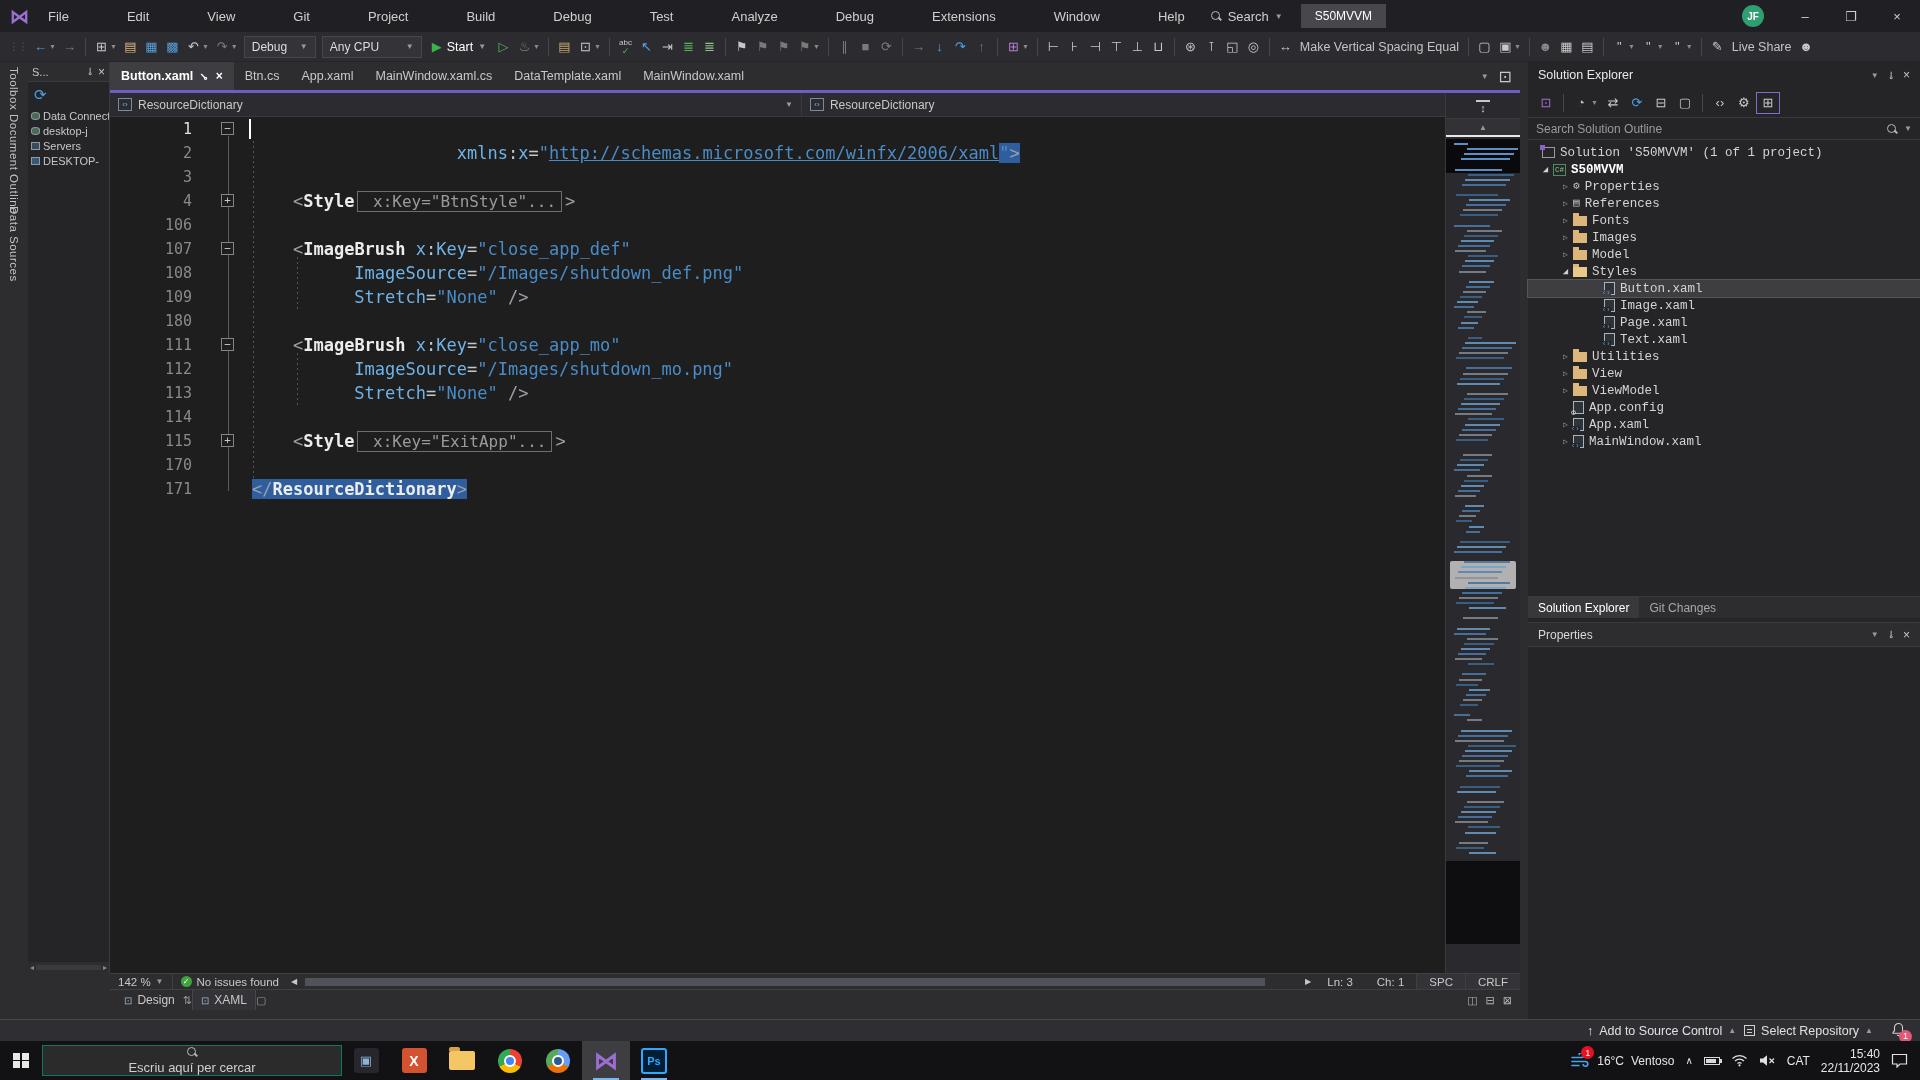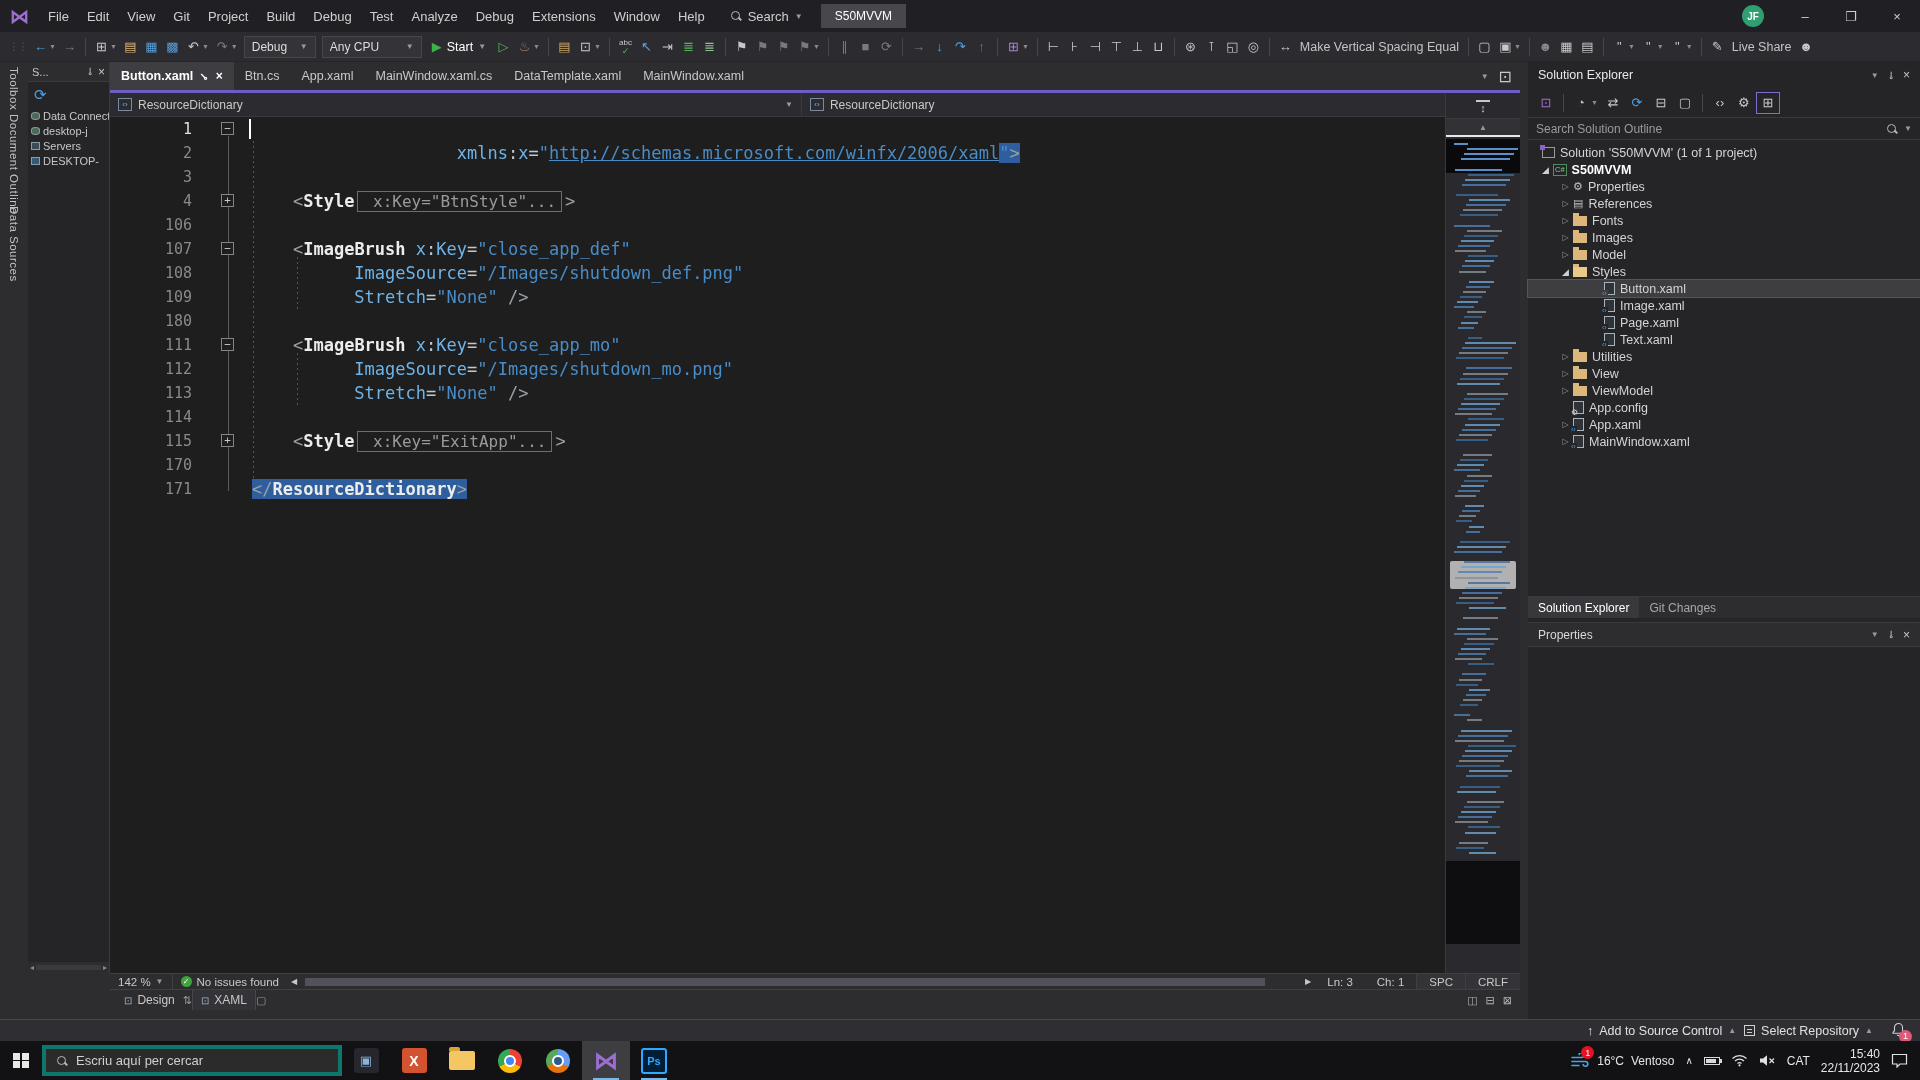--- a/index.html
+++ b/index.html
@@ -118,21 +118,21 @@
   
   .vsplit{position:absolute;left:1520px;top:62px;width:8px;bottom:61px;background:#2d2d30;}
   .right-panel{position:absolute;left:1528px;top:62px;width:392px;bottom:61px;background:#252527;}
   .rp-head{height:26px;display:flex;align-items:center;font-size:12.5px;color:#e8e8e8;padding:0 10px;gap:8px;}
   .rp-head .sp{flex:1}
   .rp-tools{height:30px;display:flex;align-items:center;padding:0 6px;border-bottom:1px solid #3a3a3e;background:#252527;}
   .rpt{min-width:24px;height:22px;display:flex;align-items:center;justify-content:center;font-size:13px;color:#c8c8c8;}
   .rpt.activebox{border:1px solid #7a6fd0;}
   .rp-search{height:22px;display:flex;align-items:center;font-size:12px;color:#9a9a9a;padding:0 8px;border-bottom:1px solid #3a3a3e;gap:6px;}
   .rp-search .sp{flex:1}
-  .tree{padding-top:4px;}
+  .tree{padding-top:4px;font-family:Liberation Mono, monospace;}
   .trow{display:flex;align-items:center;height:17px;font-size:12.5px;color:#d4d4d4;white-space:nowrap;}
   .trow.sel{background:#3d3d42;outline:1px solid #55555a;}
   .trow .arrow{width:15px;text-align:center;font-size:8px;color:#9a9a9a;flex:none;}
   .trow .arrow.open{color:#d0d0d0;font-size:9px;}
   .trow .lbl{margin-left:5px;}
   .trow .lbl.b{font-weight:bold;color:#fff;}
   .i-folder{width:14px;height:10px;background:#dcb67a;position:relative;flex:none;}
   .i-folder::before{content:"";position:absolute;top:-3px;left:0;width:6px;height:3px;background:#dcb67a;}
   .i-folder.open{background:#e8c98a;}
   .i-xaml{width:11px;height:13px;border:1px solid #a8b4bc;background:#2f3338;position:relative;flex:none;}
@@ -159,21 +159,21 @@
   .repo-ic{width:11px;height:11px;border:1px solid #d0d0d0;position:relative;}
   .repo-ic::before{content:"";position:absolute;left:2px;right:2px;top:3px;height:1px;background:#d0d0d0;box-shadow:0 3px 0 #d0d0d0;}
   .bell{position:relative;margin-left:10px;}
   .badge{position:absolute;right:-6px;bottom:-3px;min-width:13px;height:13px;border-radius:7px;background:#e05a78;color:#fff;font-size:9px;display:flex;align-items:center;justify-content:center;padding:0 2px;}
 
   
   .taskbar{position:absolute;left:0;right:0;top:1041px;height:39px;background:#121214;display:flex;align-items:center;}
   .startbtn{width:42px;height:100%;display:flex;align-items:center;justify-content:center;}
   .start-grid{display:grid;grid-template-columns:7px 7px;grid-template-rows:7px 7px;gap:1.5px;}
   .start-grid div{background:#e8e8e8;}
-  .tsearch{width:300px;height:31px;background:#2b2b2b;border:4px solid #0f766e;display:flex;align-items:center;gap:8px;padding:0 10px;font-size:13px;color:#cfcfcf;}
+  .tsearch{width:300px;height:31px;background:#2b2b2b;border:1px solid #0f766e;display:flex;align-items:center;gap:8px;padding:0 10px;font-size:13px;color:#cfcfcf;flex-direction:column;}
   .apps{display:flex;height:100%;}
   .app-slot{width:48px;height:100%;display:flex;align-items:center;justify-content:center;position:relative;}
   .app-slot.openapp::after{content:"";position:absolute;bottom:0;left:11px;right:11px;height:2px;background:#76b9ed;}
   .app-slot.activebg{background:#3d3d42;}
   .ic-dark{width:25px;height:25px;background:#26262c;border-radius:3px;color:#8ab4d8;display:flex;align-items:center;justify-content:center;font-size:13px;}
   .ic-orange{width:25px;height:25px;background:#d35230;border-radius:3px;color:#fff;font-weight:bold;font-size:14px;display:flex;align-items:center;justify-content:center;}
   .ic-folder{width:26px;height:19px;background:#f5c664;border-radius:2px;position:relative;}
   .ic-folder::before{content:"";position:absolute;top:-4px;left:0;width:11px;height:4px;background:#d9a33c;border-radius:2px 2px 0 0;}
   .ic-chrome{width:24px;height:24px;border-radius:50%;background:conic-gradient(#ea4335 0 120deg,#fbbc05 0 240deg,#34a853 0 360deg);position:relative;}
   .ic-chrome::after{content:"";position:absolute;inset:6px;background:#4285f4;border:2px solid #fff;border-radius:50%;}
@@ -190,21 +190,21 @@
   .batt::before{content:"";position:absolute;left:1px;top:1px;bottom:1px;width:10px;background:#d8d8d8;}
   .clock{text-align:right;line-height:14px;font-size:12px;}
 </style>
 </head>
 <body>
 
 <div id="window">
 
   <div class="titlebar">
     <span class="vs-logo">⋈</span>
-    <div id="menubar" style="display:flex;height:100%;">
+    <div id="menubar" style="display:flex;height:100%;gap:40px;">
         <span class="menu-item">File</span>
         <span class="menu-item">Edit</span>
         <span class="menu-item">View</span>
         <span class="menu-item">Git</span>
         <span class="menu-item">Project</span>
         <span class="menu-item">Build</span>
         <span class="menu-item">Debug</span>
         <span class="menu-item">Test</span>
         <span class="menu-item">Analyze</span>
         <span class="menu-item">Debug</span>

